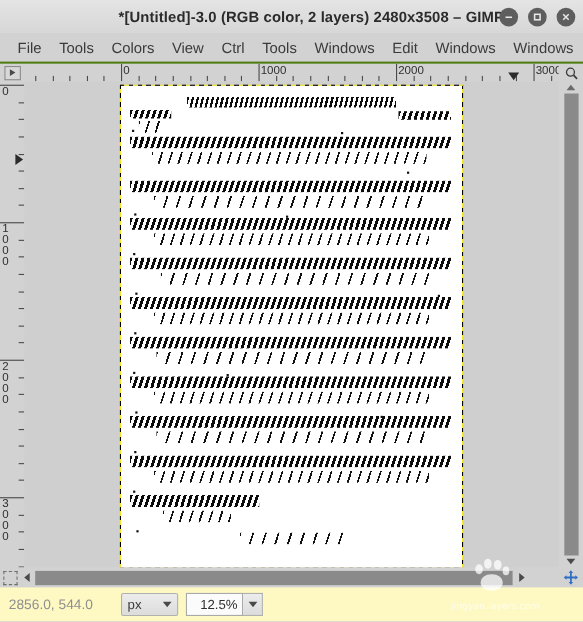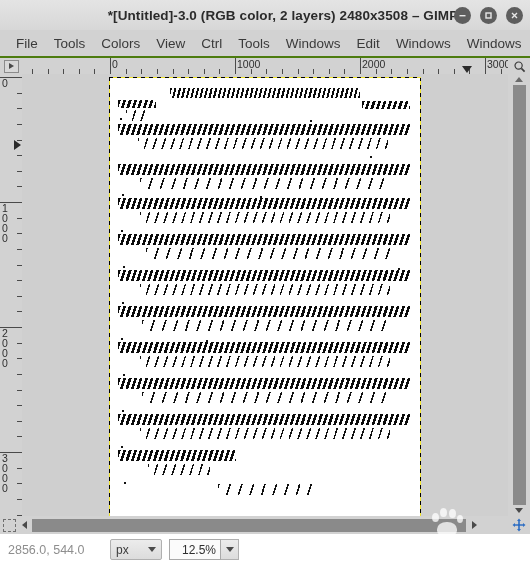--- a/index.html
+++ b/index.html
@@ -172,21 +172,21 @@
     border-left:5px solid #4a4a4a;
   }
   .navbtn{
     position:absolute;left:508px;top:516px;width:22px;height:18px;
     background:#d2d2d2;display:flex;align-items:center;justify-content:center;
   }
 
   
   .statusbar{
     position:absolute;left:0;top:534px;width:530px;height:31px;
-    background:#ffffff;display:flex;align-items:center;padding-left:8px;box-sizing:border-box;
+    background:#fef9c3;display:flex;align-items:center;padding-left:8px;box-sizing:border-box;
   }
   .pos-label{font-size:12.5px;color:#8e8e8e;min-width:96px;}
   .unit-combo{
     margin-left:6px;height:21px;min-width:52px;
     background:linear-gradient(#ececec,#dcdcdc);border:1px solid #b0b0b0;border-radius:2px;
     display:flex;align-items:center;justify-content:space-between;padding:0 5px;box-sizing:border-box;
   }
   .unit-combo span.t{font-size:12px;color:#3b3b3b;}
   .cbarrow{width:0;height:0;border-left:4px solid transparent;border-right:4px solid transparent;border-top:5px solid #4a4a4a;}
   .zoom-entry{
@@ -435,16 +435,16 @@
   </div>
 
   <div class="watermark">
     <div class="paw">
       <i style="left:0px;top:6px;width:7px;height:9px;"></i>
       <i style="left:8px;top:1px;width:7px;height:9px;"></i>
       <i style="left:17px;top:2px;width:7px;height:9px;"></i>
       <i style="left:25px;top:8px;width:6px;height:8px;"></i>
       <i style="left:5px;top:15px;width:20px;height:15px;border-radius:48% 48% 44% 44%;"></i>
     </div>
-    <div class="wm-sub">jingyan.paint.com</div>
+    <div class="wm-sub">jingyan.layers.com</div>
   </div>
 
 </div>
 
 </body></html>

